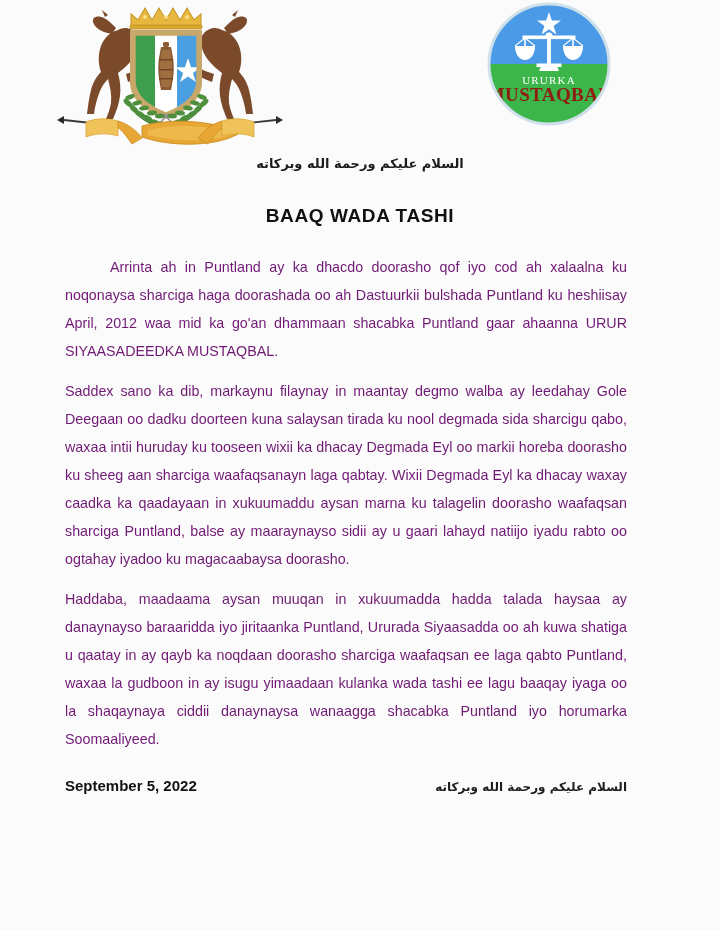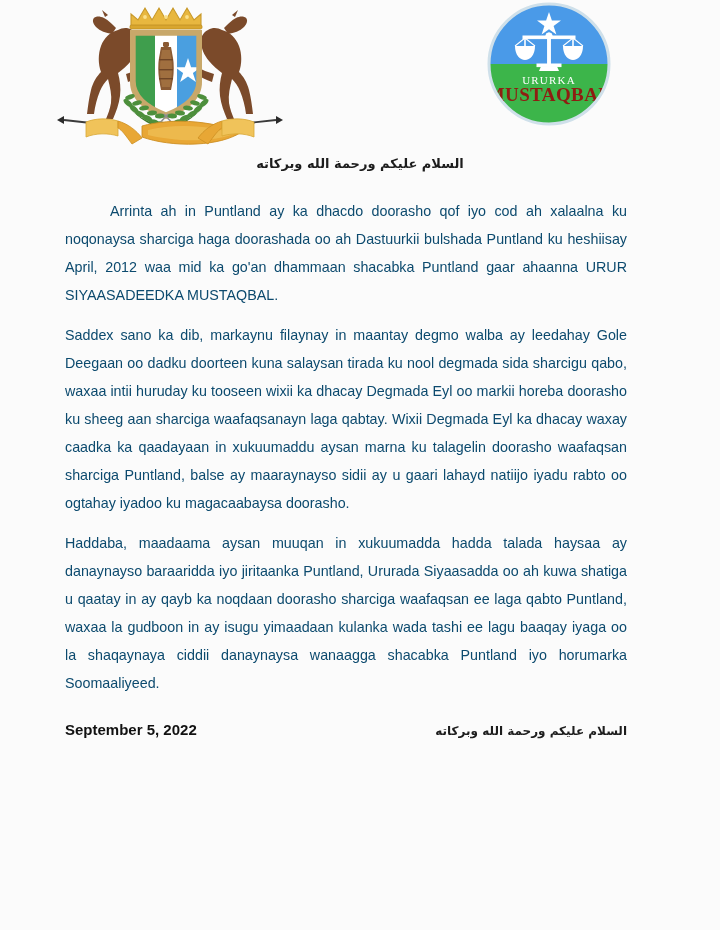--- a/index.html
+++ b/index.html
@@ -67,21 +67,21 @@
 
   
   .body-text {
     margin: 0 93px 0 65px;
     padding-top: 26px;
   }
   .body-text p {
     margin: 0 0 12px 0;
     font-size: 14.3px;
     line-height: 28px;
-    color: #0c4a6e;
+    color: #701a75;
     text-align: justify;
     text-justify: inter-word;
     hyphens: none;
   }
   .body-text p.indent-first {
     text-indent: 45px;
   }
   .body-text p:last-child { margin-bottom: 12px; }
 
   
@@ -274,20 +274,21 @@
           <text x="64" y="84" text-anchor="middle" font-family="'Liberation Serif', serif" font-size="11" letter-spacing="1.2" fill="#ffffff">URURKA</text>
           <text x="64" y="101" text-anchor="middle" font-family="'Liberation Serif', serif" font-size="19" font-weight="700" letter-spacing="0.4" fill="#8f1d12">MUSTAQBAL</text>
         </g>
         <circle cx="64" cy="64" r="60" fill="none" stroke="#cfe0ea" stroke-width="3"></circle>
       </svg>
     </div>
   </div>
 
   <div class="salaam-top">السلام عليكم ورحمة الله وبركاته</div>
 
+  <h1 class="doc-title">BAAQ WADA TASHI</h1>
 
   <div class="body-text">
     <p class="indent-first">Arrinta ah in Puntland ay ka dhacdo doorasho qof iyo cod ah xalaalna ku noqonaysa sharciga haga doorashada oo ah Dastuurkii bulshada Puntland ku heshiisay April, 2012 waa mid ka go'an dhammaan shacabka Puntland gaar ahaanna URUR SIYAASADEEDKA MUSTAQBAL.</p>
     <p>Saddex sano ka dib, markaynu filaynay in maantay degmo walba ay leedahay Gole Deegaan oo dadku doorteen kuna salaysan tirada ku nool degmada sida sharcigu qabo, waxaa intii huruday ku tooseen wixii ka dhacay Degmada Eyl oo markii horeba doorasho ku sheeg aan sharciga waafaqsanayn laga qabtay.  Wixii Degmada Eyl ka dhacay waxay caadka ka qaadayaan in xukuumaddu aysan marna ku talagelin doorasho waafaqsan sharciga Puntland, balse ay maaraynayso sidii ay u gaari lahayd natiijo iyadu rabto oo ogtahay iyadoo ku magacaabaysa doorasho.</p>
     <p>Haddaba, maadaama aysan muuqan in xukuumadda hadda talada haysaa ay danaynayso baraaridda iyo jiritaanka Puntland, Ururada Siyaasadda oo ah kuwa shatiga u qaatay in ay qayb ka noqdaan doorasho sharciga waafaqsan ee laga qabto Puntland, waxaa la gudboon in ay isugu yimaadaan kulanka wada tashi ee lagu baaqay iyaga oo la shaqaynaya ciddii danaynaysa wanaagga shacabka Puntland iyo horumarka Soomaaliyeed.</p>
   </div>
 
   <div class="footer-row">
     <div class="footer-date">September 5, 2022</div>
     <div class="salaam-bottom">السلام عليكم ورحمة الله وبركاته</div>

